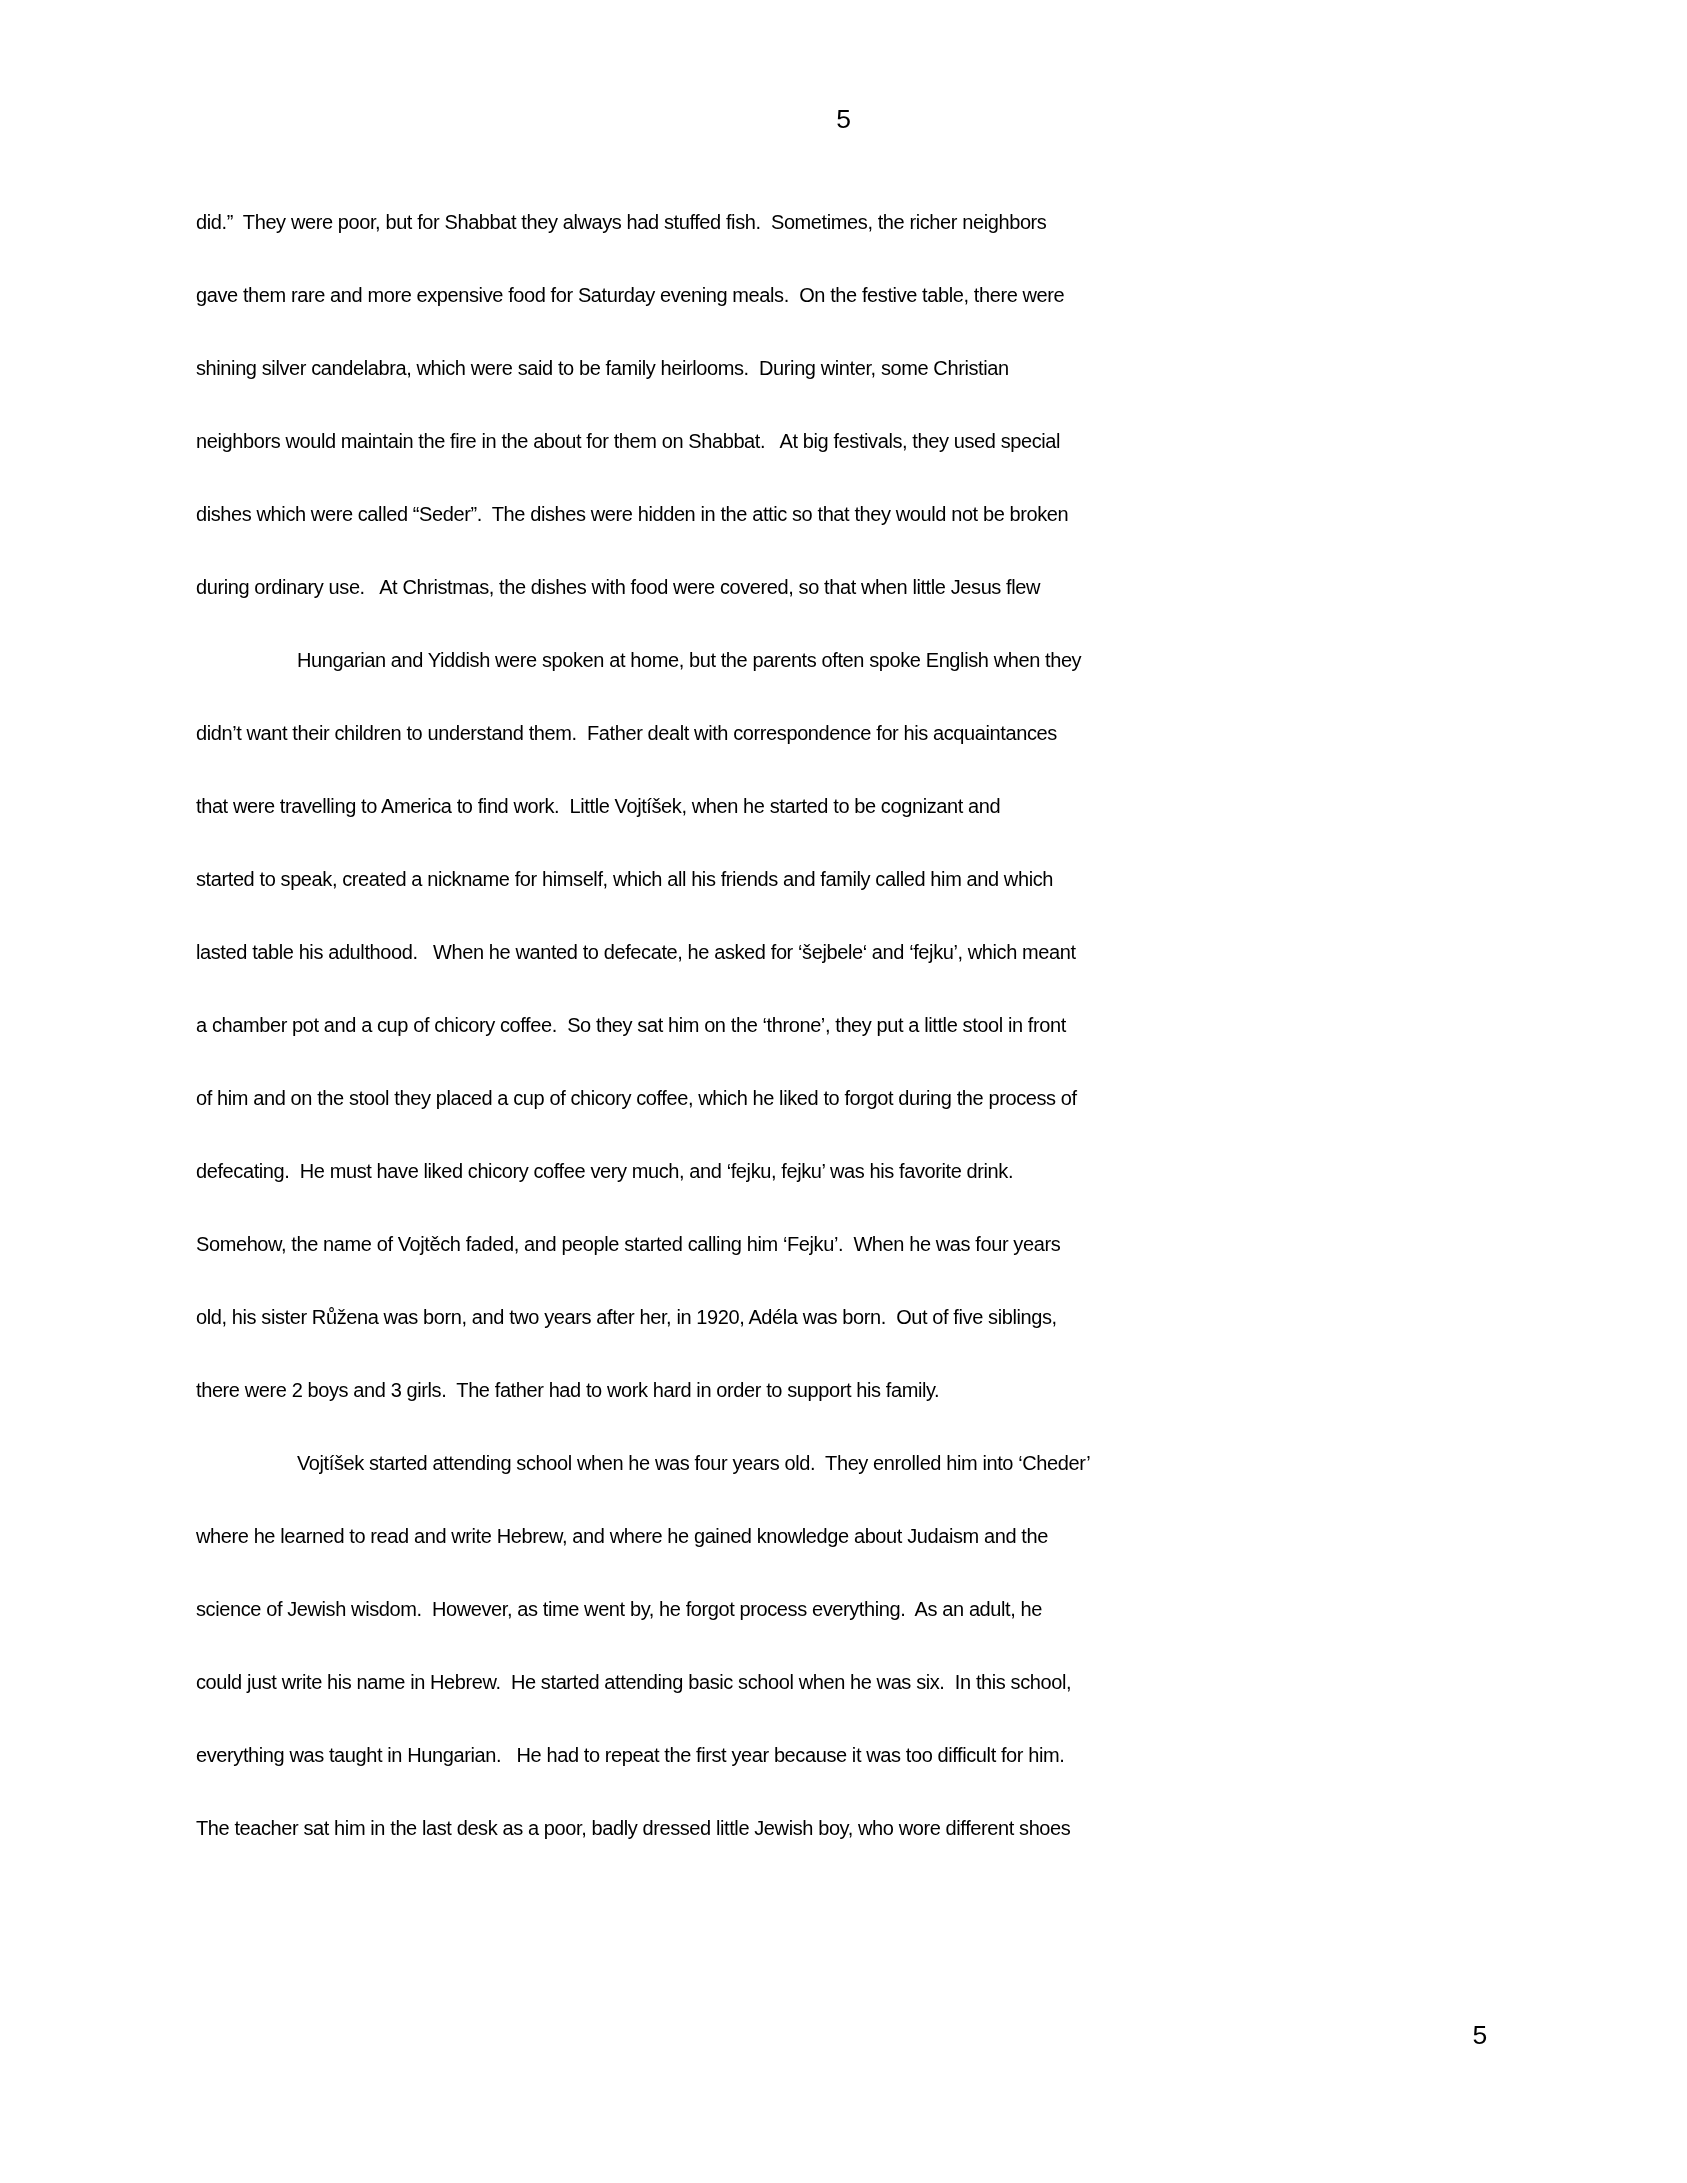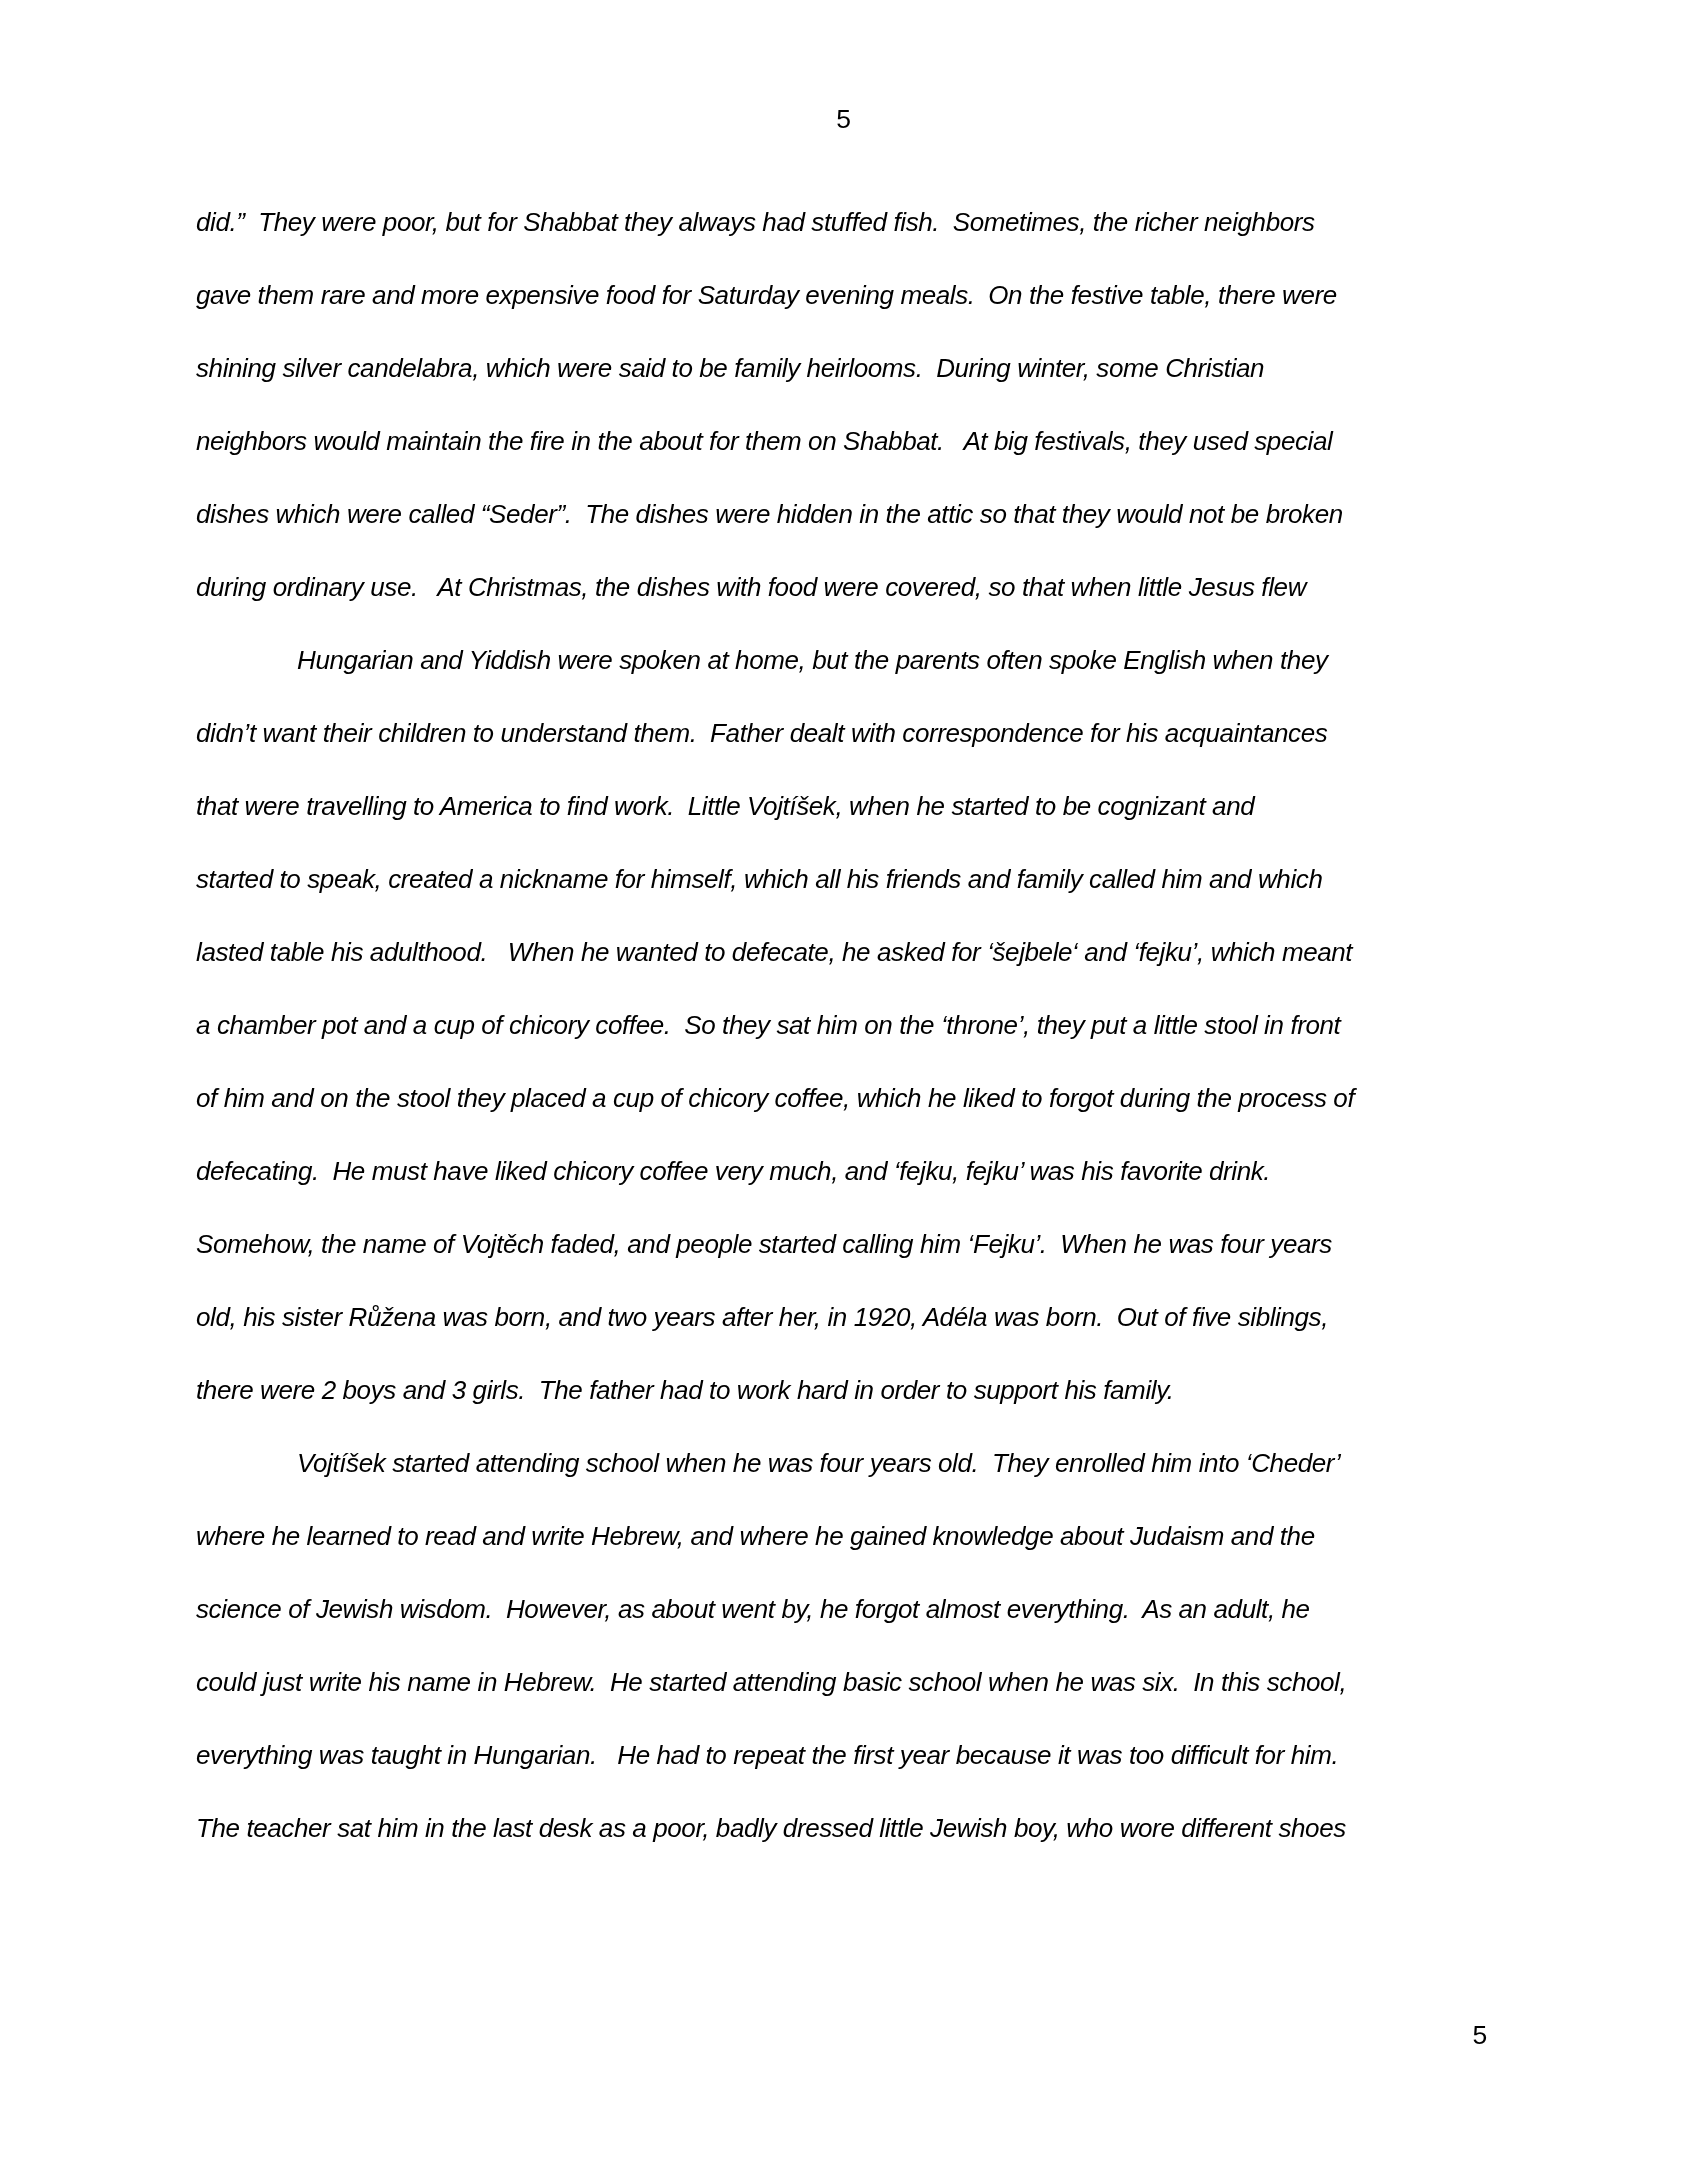--- a/index.html
+++ b/index.html
@@ -24,24 +24,23 @@
     text-align: center;
     font-size: 26.5px;
     line-height: normal;
     letter-spacing: -0.2px;
   }
   .body-text {
     position: absolute;
     left: 196px;
     top: 186px;
     width: 1422px;
-    font-size: 26px;
+    font-size: 20px;
     line-height: 73px;
     letter-spacing: -0.4px;
-    font-style: italic;
   }
   .paragraph {
     margin: 0;
     padding: 0;
   }
   .line {
     white-space: pre;
   }
   .line.indent {
     padding-left: 101px;
@@ -81,21 +80,21 @@
         <div class="line">a chamber pot and a cup of chicory coffee.  So they sat him on the ‘throne’, they put a little stool in front</div>
         <div class="line">of him and on the stool they placed a cup of chicory coffee, which he liked to forgot during the process of</div>
         <div class="line">defecating.  He must have liked chicory coffee very much, and ‘fejku, fejku’ was his favorite drink.</div>
         <div class="line">Somehow, the name of Vojtěch faded, and people started calling him ‘Fejku’.  When he was four years</div>
         <div class="line">old, his sister Růžena was born, and two years after her, in 1920, Adéla was born.  Out of five siblings,</div>
         <div class="line">there were 2 boys and 3 girls.  The father had to work hard in order to support his family.</div>
       </div>
       <div class="paragraph">
         <div class="line indent">Vojtíšek started attending school when he was four years old.  They enrolled him into ‘Cheder’</div>
         <div class="line">where he learned to read and write Hebrew, and where he gained knowledge about Judaism and the</div>
-        <div class="line">science of Jewish wisdom.  However, as about went by, he forgot almost everything.  As an adult, he</div>
+        <div class="line">science of Jewish wisdom.  However, as time went by, he forgot process everything.  As an adult, he</div>
         <div class="line">could just write his name in Hebrew.  He started attending basic school when he was six.  In this school,</div>
         <div class="line">everything was taught in Hungarian.   He had to repeat the first year because it was too difficult for him.</div>
         <div class="line">The teacher sat him in the last desk as a poor, badly dressed little Jewish boy, who wore different shoes</div>
       </div>
     </div>
 
   <div class="footer">5</div>
 </div>
 
 

